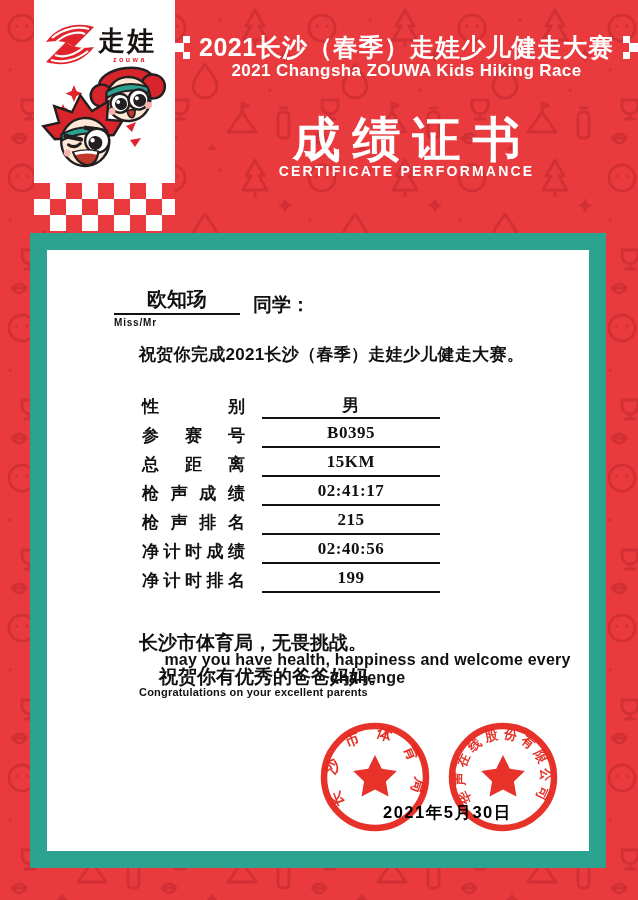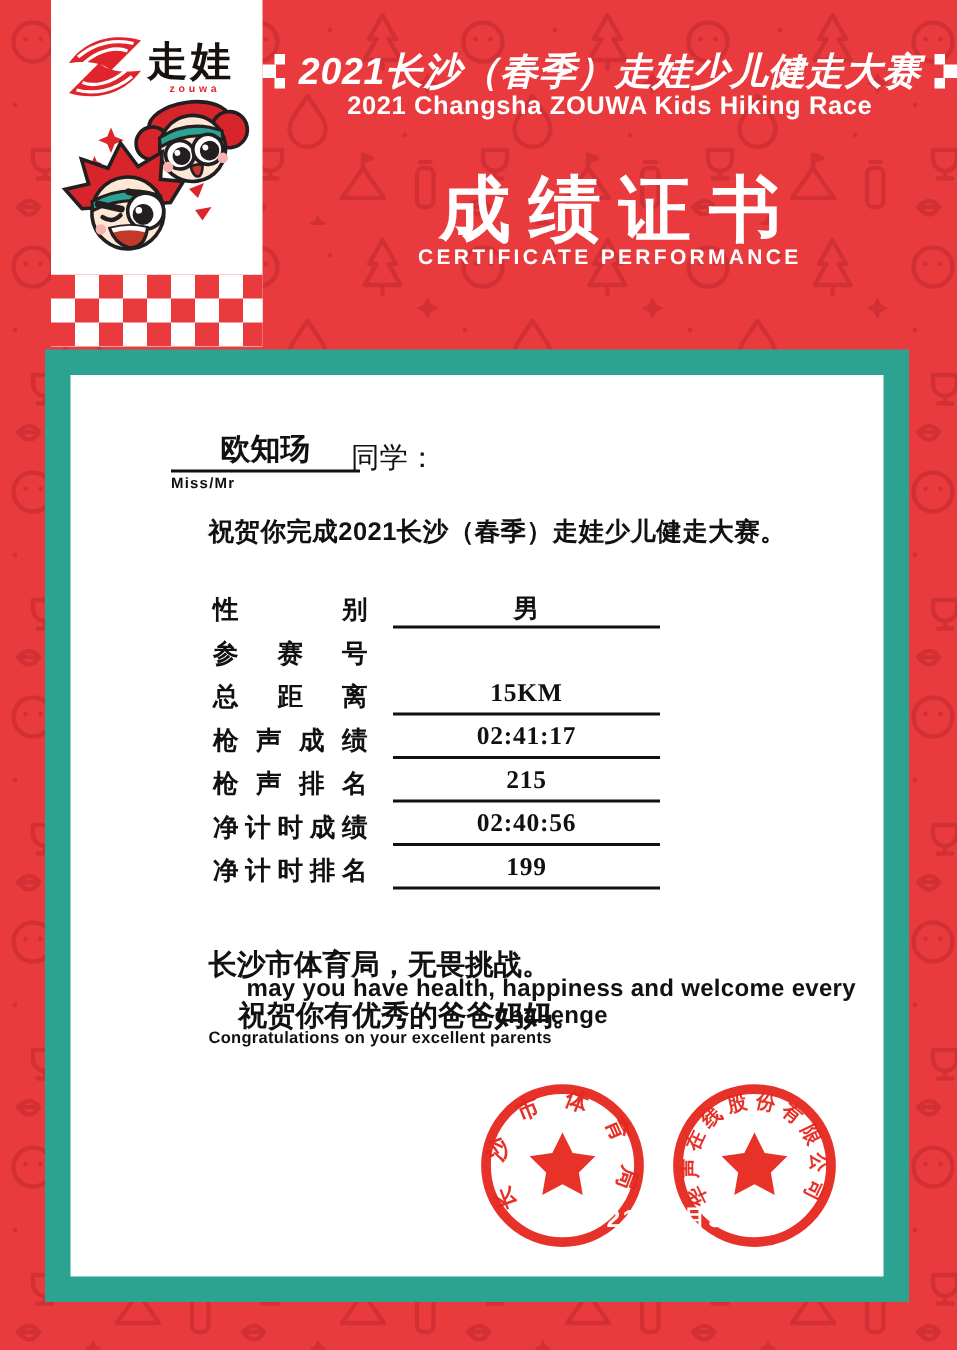--- a/index.html
+++ b/index.html
@@ -2,21 +2,21 @@
 <html><head>
 <meta charset="utf-8">
 <style>
   html,body{margin:0;padding:0;}
   .page{position:relative;width:638px;height:900px;overflow:hidden;background:#e93a3d;
         font-family:"Liberation Sans","DejaVu Sans",sans-serif;}
   .bg-svg{position:absolute;left:0;top:0;z-index:0;}
 
   
   .header{position:absolute;left:175px;top:0;width:463px;z-index:1;color:#fff;}
-  .title-row{position:absolute;left:0;top:31px;width:100%;display:flex;align-items:center;justify-content:center;gap:9px;font-style:italic;}
+  .title-row{position:absolute;left:0;top:31px;width:100%;display:flex;align-items:center;gap:9px;}
   .title-cn{font-size:25px;font-weight:bold;letter-spacing:.5px;white-space:nowrap;}
   .mark{position:relative;width:15px;height:23px;flex:0 0 auto;}
   .mark i{position:absolute;background:#fff;}
   .mark.l i:nth-child(1){width:7px;height:7px;right:0;top:0;}
   .mark.l i:nth-child(2){width:9px;height:9px;left:0;top:7px;}
   .mark.l i:nth-child(3){width:7px;height:7px;right:0;top:16px;}
   .mark.r i:nth-child(1){width:7px;height:7px;left:0;top:0;}
   .mark.r i:nth-child(2){width:9px;height:9px;right:0;top:7px;}
   .mark.r i:nth-child(3){width:7px;height:7px;left:0;top:16px;}
   .subtitle{position:absolute;left:0;top:61px;width:100%;text-align:center;font-size:17px;font-weight:bold;letter-spacing:.4px;}
@@ -33,40 +33,40 @@
      background-size:32px 32px;}
 
   
   .frame{position:absolute;left:30px;top:233px;width:576px;height:635px;background:#2ba390;z-index:1;}
   .paper{position:absolute;left:17px;top:17px;right:17px;bottom:17px;background:#fff;}
 
   
   .content{position:absolute;left:0;top:0;width:592px;height:900px;z-index:3;color:#111;}
   .name-box{position:absolute;left:114px;top:286px;width:126px;height:27px;border-bottom:2px solid #111;
             text-align:center;font-family:"Liberation Serif","DejaVu Serif",serif;font-weight:bold;font-size:20px;}
-  .tongxue{position:absolute;left:234px;top:292px;font-size:19px;font-weight:normal;text-align:center;}
+  .tongxue{position:absolute;left:253px;top:292px;font-size:19px;font-weight:bold;text-align:center;}
   .missmr{position:absolute;left:114px;top:317px;font-size:10px;font-weight:bold;letter-spacing:.8px;}
   .congrats-cn{position:absolute;left:139px;top:343px;font-size:17px;font-weight:bold;letter-spacing:.3px;}
   .congrats-en{position:absolute;left:139px;top:367px;font-size:10.5px;font-weight:bold;}
 
   .field-row{position:absolute;left:142px;width:300px;height:23px;}
   .field-label{position:absolute;left:0;bottom:1px;width:103px;font-size:17px;font-weight:bold;}
   .spread{display:flex;justify-content:space-between;}
   .field-value{position:absolute;left:120px;bottom:0;width:178px;height:23px;border-bottom:2px solid #111;
                text-align:center;font-family:"Liberation Serif","DejaVu Serif",serif;font-weight:bold;font-size:17px;letter-spacing:.5px;}
 
   .wish-cn1{position:absolute;left:139px;top:630px;font-size:19px;font-weight:bold;}
   .wish-en1{position:absolute;left:143px;top:651px;font-size:16px;font-weight:bold;letter-spacing:.2px;text-align:center;}
   .wish-cn2{position:absolute;left:139px;top:664px;font-size:19px;font-weight:bold;margin-left:20px;}
   .wish-en2{position:absolute;left:139px;top:686px;font-size:11px;font-weight:bold;letter-spacing:.2px;}
 
   .stamp{position:absolute;width:114px;height:114px;z-index:4;}
   .stamp1{left:318px;top:720px;}
   .stamp2{left:446px;top:720px;}
-  .date{position:absolute;left:383px;top:802px;z-index:5;font-size:16.5px;font-weight:bold;letter-spacing:1.5px;color:#ffffff;}
+  .date{position:absolute;left:383px;top:802px;z-index:5;font-size:16.5px;font-weight:bold;letter-spacing:1.5px;color:#000000;}
 </style>
 </head>
 <body>
 
 <div class="page">
 
   <svg class="bg-svg" width="638" height="900" aria-hidden="true">
     <defs>
       <pattern id="doodles" width="150" height="150" patternUnits="userSpaceOnUse">
         <g stroke="#cf2e33" stroke-width="3" fill="none" stroke-linecap="round" stroke-linejoin="round" opacity="0.85">
@@ -189,20 +189,21 @@
           <span>别</span>
         </div>
       <div class="field-value">男</div>
     </div>
     <div class="field-row" style="top:425px">
       <div class="field-label spread">
           <span>参</span>
           <span>赛</span>
           <span>号</span>
         </div>
+      <div class="field-value">B0395</div>
     </div>
     <div class="field-row" style="top:454px">
       <div class="field-label spread">
           <span>总</span>
           <span>距</span>
           <span>离</span>
         </div>
       <div class="field-value">15KM</div>
     </div>
     <div class="field-row" style="top:483px">

